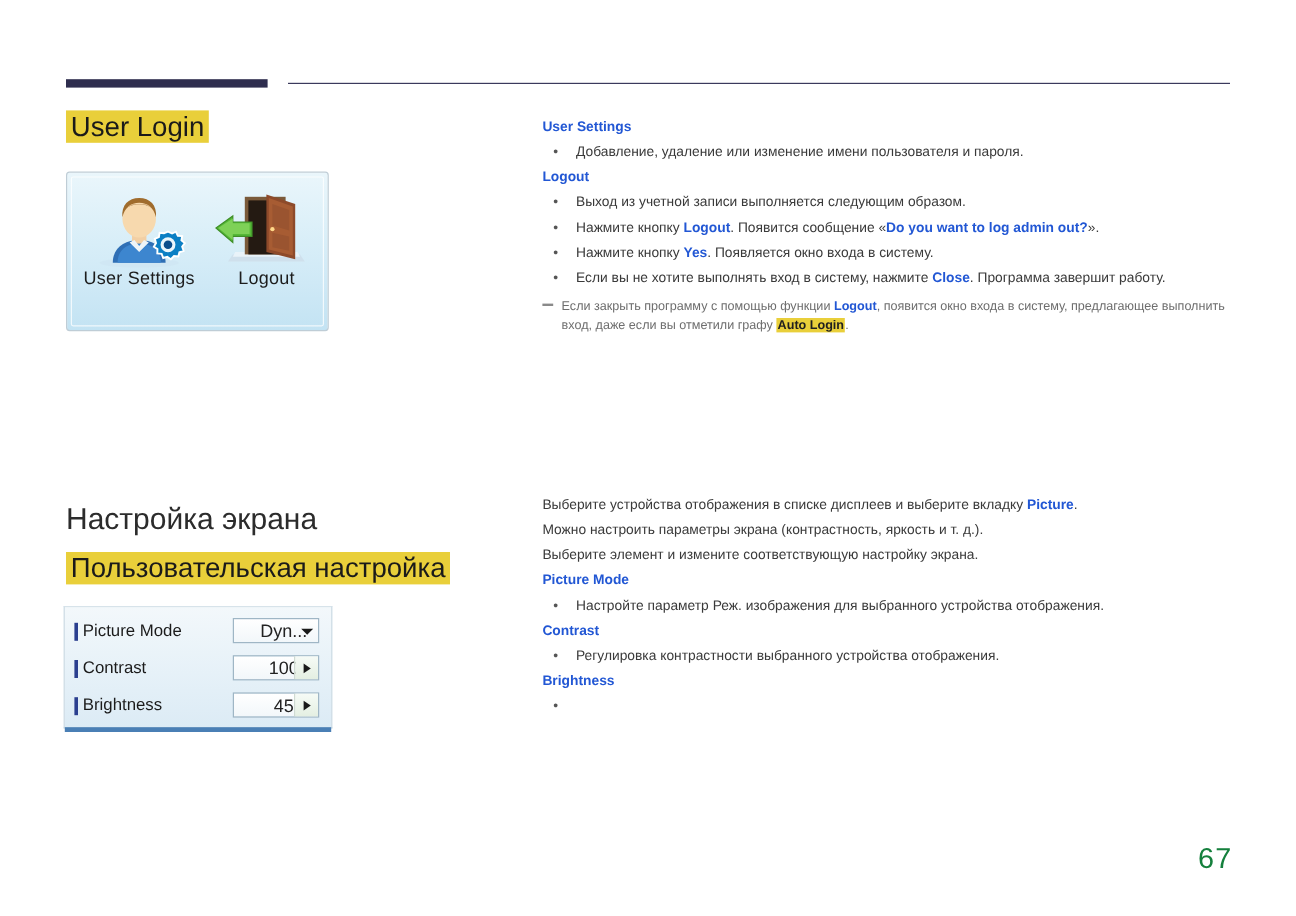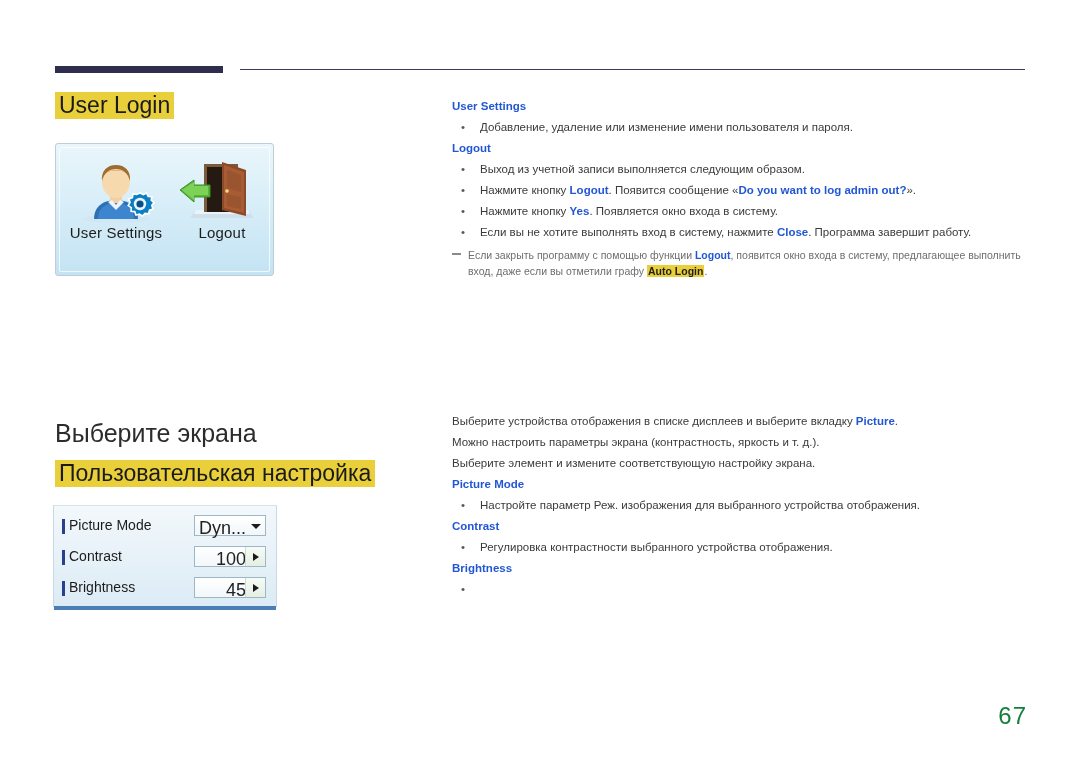--- a/index.html
+++ b/index.html
@@ -145,25 +145,25 @@
     right: 4px;
     top: 0px;
     width: 72px;
     height: 21px;
     background: linear-gradient(180deg,#ffffff 0%, #f2f7fa 100%);
     border: 1px solid #9fb6c5;
     box-sizing: border-box;
   }
   .pf-ctl .val {
     position: absolute;
-    left: 0;
+    left: 16px;
     top: 2px;
     width: 51px;
-    text-align: right;
-    font-size: 18px;
+    text-align: center;
+    font-size: 15px;
     color: #222;
     white-space: nowrap;
   }
   .pf-ctl .arrow-zone {
     position: absolute;
     right: 0; top: 0;
     width: 20px; height: 100%;
     background: linear-gradient(180deg,#f6fbf6 0%, #e4efe2 100%);
     border-left: 1px solid #cfdbd2;
     box-sizing: border-box;
@@ -352,21 +352,21 @@
     <span>Если вы не хотите выполнять вход в систему, нажмите </span><span class="blue">Close</span><span>. Программа завершит работу.</span>
   </div>
 
   <div class="note-line">
     <span class="dash"></span>
     <span>Если закрыть программу с помощью функции </span><span class="blue">Logout</span><span>, появится окно входа в систему, предлагающее выполнить вход, даже если вы отметили графу </span><span class="hl">Auto Login</span><span>.</span>
   </div>
 </div>
 
 <div class="left-col" style="top:418px;">
-  <div class="h2-plain">Выберите экрана</div>
+  <div class="h2-plain">Настройка экрана</div>
 </div>
 <div class="left-col" style="top:460px;">
   <span class="h1-highlight">Пользовательская настройка</span>
 </div>
 
 <div class="figure-picture">
 
   <div class="pf-row" style="top:9px;">
     <span class="tick"></span>
     <span class="pf-label">Picture Mode</span>

